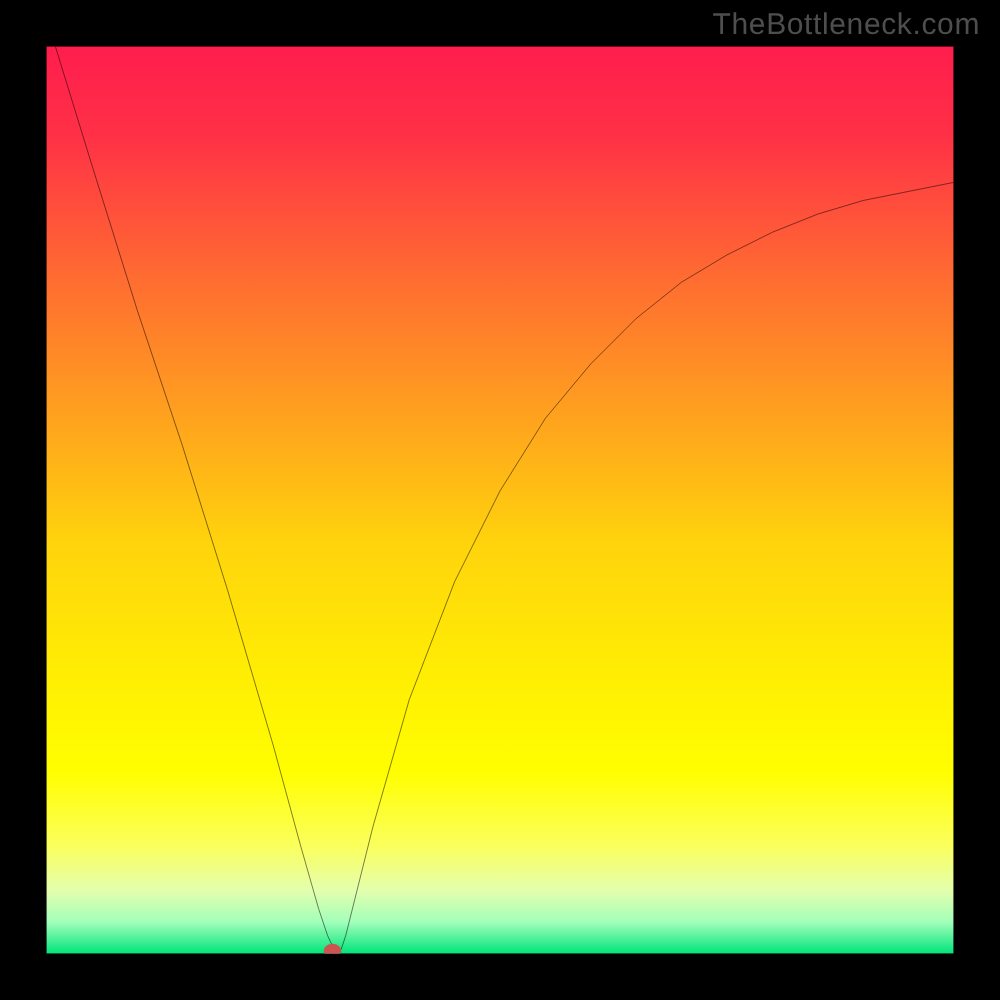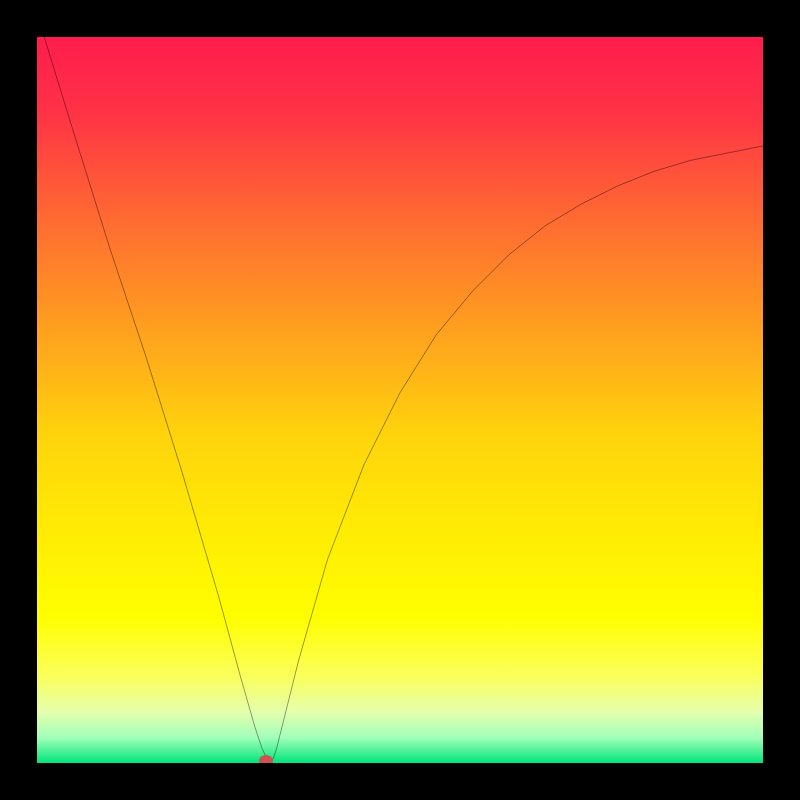--- a/index.html
+++ b/index.html
@@ -45,20 +45,21 @@
     height: 11px;
     background: #cd5452;
     border-radius: 50%;
     z-index: 3;
   }
 </style>
 </head>
 <body>
 
 <div class="outer">
+  <div class="watermark">TheBottleneck.com</div>
 
   <div class="plot-area">
     <svg class="gradient-bg" viewBox="0 0 100 100" preserveAspectRatio="none">
       <defs>
         <linearGradient id="bgGrad" x1="0" y1="0" x2="0" y2="1">
             <stop offset="0%" stop-color="#ff1d4d"></stop>
             <stop offset="10%" stop-color="#ff3146"></stop>
             <stop offset="25%" stop-color="#ff6a32"></stop>
             <stop offset="40%" stop-color="#ff9f1f"></stop>
             <stop offset="55.00000000000001%" stop-color="#ffd40c"></stop>

